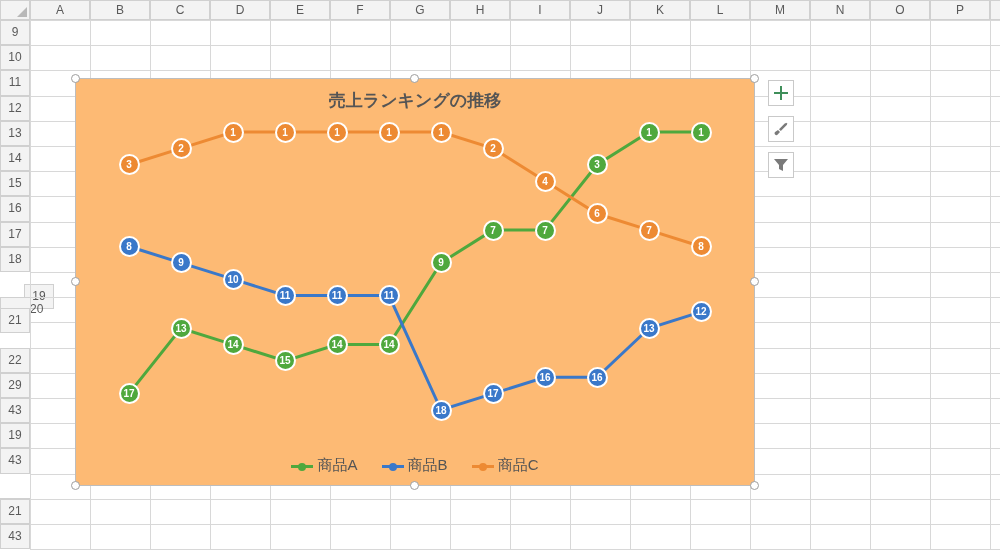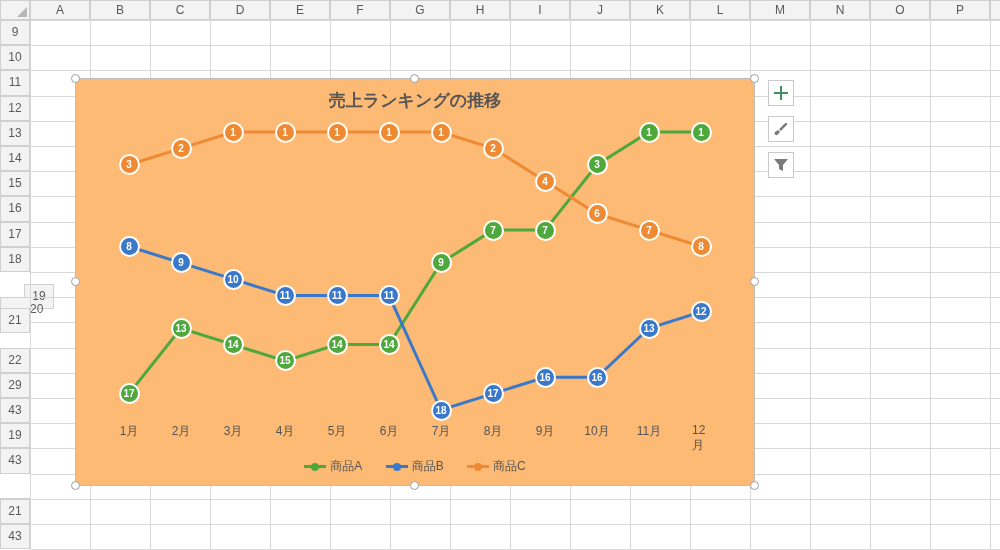--- a/index.html
+++ b/index.html
@@ -71,21 +71,21 @@
   .plot{
     position:absolute; left:35px; right:35px; top:48px; bottom:70px;
   }
   .xlabels{
     position:absolute; left:35px; right:35px; bottom:42px; height:20px;
     font-size:12px; color:#555;
   }
   .xlabels span{ position:absolute; transform:translateX(-50%); }
   .legend{
     position:absolute; left:0; right:0; bottom:10px; text-align:center;
-    font-size:12px; color:#555;
+    font-size:15px; color:#555;
   }
   .legend .item{ display:inline-block; margin:0 10px; }
   .legend .swatch{
     display:inline-block; width:22px; height:0; border-top:3px solid;
     vertical-align:middle; position:relative; margin-right:4px;
   }
   .legend .swatch::after{
     content:""; position:absolute; left:50%; top:50%;
     width:8px; height:8px; margin:-5px 0 0 -4px; border-radius:50%;
     background:currentColor;
@@ -234,34 +234,20 @@
         <div class="marker" style="left: 226px; top: 5px; background: rgb(237, 138, 51);">1</div>
         <div class="marker" style="left: 278px; top: 5px; background: rgb(237, 138, 51);">1</div>
         <div class="marker" style="left: 330px; top: 5px; background: rgb(237, 138, 51);">1</div>
         <div class="marker" style="left: 382px; top: 21.3529px; background: rgb(237, 138, 51);">2</div>
         <div class="marker" style="left: 434px; top: 54.0588px; background: rgb(237, 138, 51);">4</div>
         <div class="marker" style="left: 486px; top: 86.7647px; background: rgb(237, 138, 51);">6</div>
         <div class="marker" style="left: 538px; top: 103.118px; background: rgb(237, 138, 51);">7</div>
         <div class="marker" style="left: 590px; top: 119.471px; background: rgb(237, 138, 51);">8</div>
       </div>
 
-    <div class="xlabels" id="xlabels">
-        <span style="left: 18px;">1月</span>
-        <span style="left: 70px;">2月</span>
-        <span style="left: 122px;">3月</span>
-        <span style="left: 174px;">4月</span>
-        <span style="left: 226px;">5月</span>
-        <span style="left: 278px;">6月</span>
-        <span style="left: 330px;">7月</span>
-        <span style="left: 382px;">8月</span>
-        <span style="left: 434px;">9月</span>
-        <span style="left: 486px;">10月</span>
-        <span style="left: 538px;">11月</span>
-        <span style="left: 590px;">12月</span>
-      </div>
 
     <div class="legend">
       <span class="item">
         <span class="swatch" style="color:#4fa83d;border-top-color:#4fa83d"></span><span>商品A</span>
       </span>
       <span class="item">
         <span class="swatch" style="color:#3a78c9;border-top-color:#3a78c9"></span><span>商品B</span>
       </span>
       <span class="item">
         <span class="swatch" style="color:#ed8a33;border-top-color:#ed8a33"></span><span>商品C</span>

